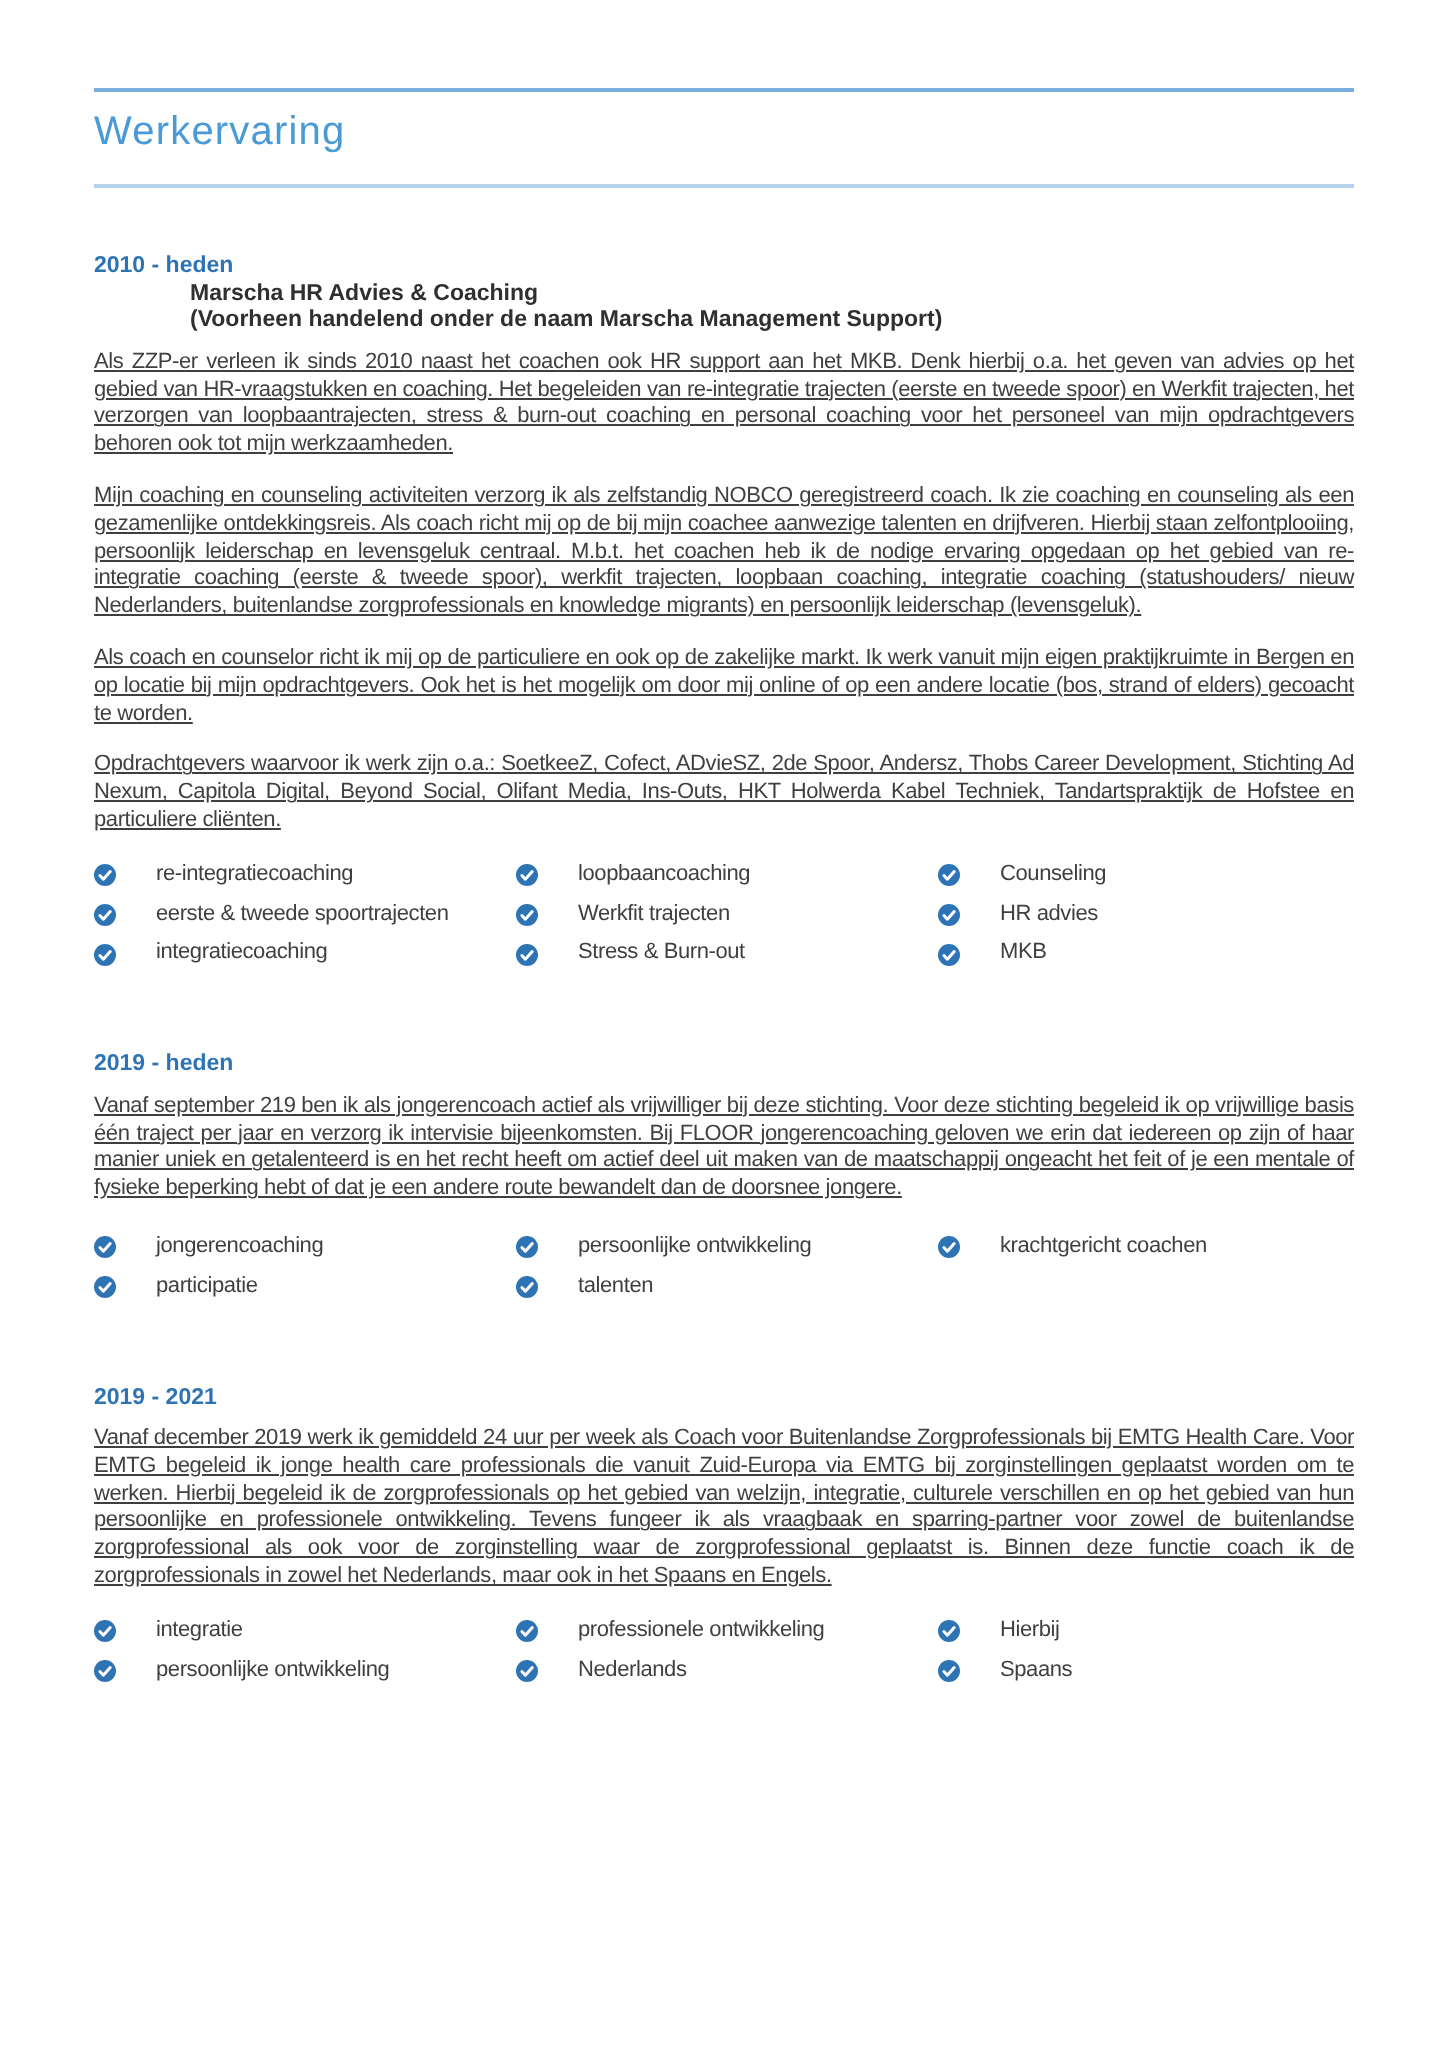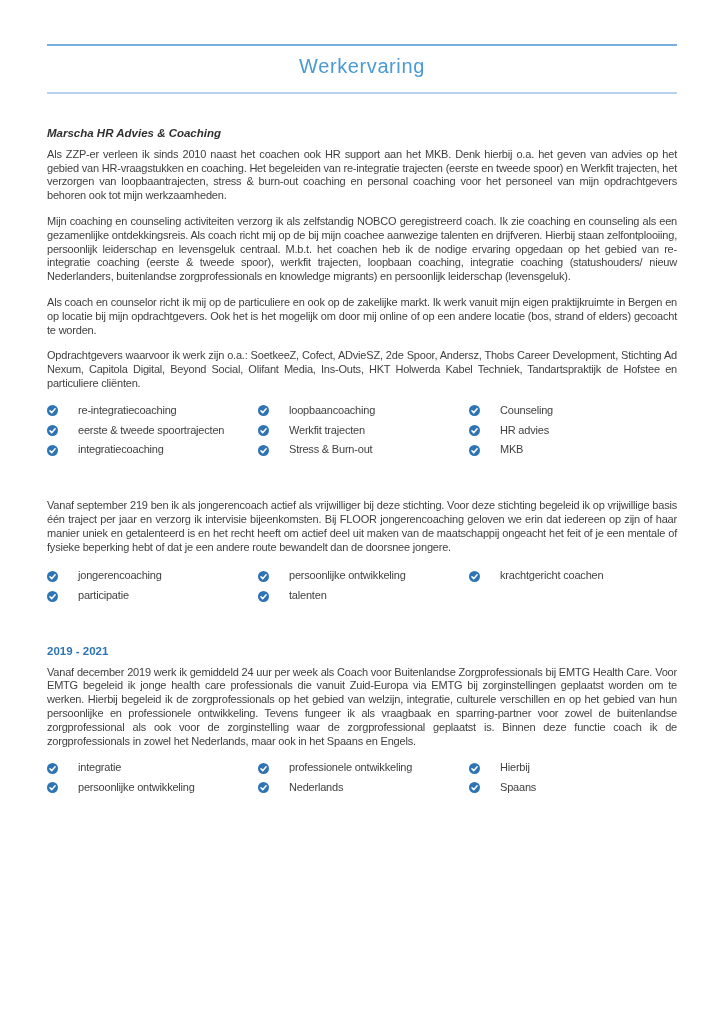--- a/index.html
+++ b/index.html
@@ -27,44 +27,44 @@
     height:2px;
     background:#b7d2ec;
   }
   .page-title{
     margin-top:7px;
     font-size:20px;
     font-weight:400;
     letter-spacing:0.6px;
     color:#4a9ad5;
     line-height:26px;
-    text-align:center;
   }
   section{margin-top:42px;}
   section.first{margin-top:33px;}
   .period{
     color:#2e74b5;
     font-weight:bold;
     font-size:11.5px;
     line-height:13.5px;
   }
   .company, .subtitle{
     font-weight:bold;
-    font-style:italic;
     color:#2f2f2f;
     font-size:11.5px;
     line-height:13.5px;
+    margin-left:48px;
   }
   .paras .para{
     margin:12px 0 0 0;
     font-size:11px;
     line-height:13.8px;
     letter-spacing:-0.2px;
     text-align:justify;
     color:#3f3f3f;
+    text-decoration:underline;
   }
   .paras .para:first-child{margin-top:7px;}
   .skills{
     display:grid;
     grid-template-columns:211px 211px 1fr;
     grid-auto-flow:column;
     row-gap:6px;
     margin-top:13px;
   }
   .skill{
@@ -94,21 +94,23 @@
 </head>
 <body>
 
 <div class="page">
 
   <div class="rule-top"></div>
   <h1 class="page-title">Werkervaring</h1>
   <div class="rule-bottom"></div>
 
   <section class="first">
+    <div class="period">2010 - heden</div>
     <div class="company">Marscha HR Advies &amp; Coaching</div>
+    <div class="subtitle">(Voorheen handelend onder de naam Marscha Management Support)</div>
     <div class="paras">
         <p class="para">Als ZZP-er verleen ik sinds 2010 naast het coachen ook HR support aan het MKB. Denk hierbij o.a. het geven van advies op het gebied van HR-vraagstukken en coaching. Het begeleiden van re-integratie trajecten (eerste en tweede spoor) en Werkfit trajecten, het verzorgen van loopbaantrajecten, stress &amp; burn-out coaching en personal coaching voor het personeel van mijn opdrachtgevers behoren ook tot mijn werkzaamheden.</p>
         <p class="para">Mijn coaching en counseling activiteiten verzorg ik als zelfstandig NOBCO geregistreerd coach. Ik zie coaching en counseling als een gezamenlijke ontdekkingsreis. Als coach richt mij op de bij mijn coachee aanwezige talenten en drijfveren. Hierbij staan zelfontplooiing, persoonlijk leiderschap en levensgeluk centraal. M.b.t. het coachen heb ik de nodige ervaring opgedaan op het gebied van re-integratie coaching (eerste &amp; tweede spoor), werkfit trajecten, loopbaan coaching, integratie coaching (statushouders/ nieuw Nederlanders, buitenlandse zorgprofessionals en knowledge migrants) en persoonlijk leiderschap (levensgeluk).</p>
         <p class="para">Als coach en counselor richt ik mij op de particuliere en ook op de zakelijke markt. Ik werk vanuit mijn eigen praktijkruimte in Bergen en op locatie bij mijn opdrachtgevers. Ook het is het mogelijk om door mij online of op een andere locatie (bos, strand of elders) gecoacht te worden.</p>
         <p class="para">Opdrachtgevers waarvoor ik werk zijn o.a.: SoetkeeZ, Cofect, ADvieSZ, 2de Spoor, Andersz, Thobs Career Development, Stichting Ad Nexum, Capitola Digital, Beyond Social, Olifant Media, Ins-Outs, HKT Holwerda Kabel Techniek, Tandartspraktijk de Hofstee en particuliere cliënten.</p>
       </div>
     <div class="skills" style="grid-template-rows: repeat(3, auto);">
         <div class="skill">
           <span class="check">
             <svg viewBox="0 0 16 16" width="11" height="11">
@@ -187,20 +189,21 @@
               <circle cx="8" cy="8" r="8" fill="#2e74b5"></circle>
               <path d="M4.3 8.4l2.5 2.7 5-5.6" stroke="#ffffff" stroke-width="2.2" fill="none" stroke-linecap="round" stroke-linejoin="round"></path>
             </svg>
           </span>
           <span class="skill-label">MKB</span>
         </div>
       </div>
   </section>
 
   <section>
+    <div class="period">2019 - heden</div>
     <div class="paras">
         <p class="para">Vanaf september 219 ben ik als jongerencoach actief als vrijwilliger bij deze stichting. Voor deze stichting begeleid ik op vrijwillige basis één traject per jaar en verzorg ik intervisie bijeenkomsten. Bij FLOOR jongerencoaching geloven we erin dat iedereen op zijn of haar manier uniek en getalenteerd is en het recht heeft om actief deel uit maken van de maatschappij ongeacht het feit of je een mentale of fysieke beperking hebt of dat je een andere route bewandelt dan de doorsnee jongere.</p>
       </div>
     <div class="skills" style="grid-template-rows: repeat(2, auto); margin-top: 15px;">
         <div class="skill">
           <span class="check">
             <svg viewBox="0 0 16 16" width="11" height="11">
               <circle cx="8" cy="8" r="8" fill="#2e74b5"></circle>
               <path d="M4.3 8.4l2.5 2.7 5-5.6" stroke="#ffffff" stroke-width="2.2" fill="none" stroke-linecap="round" stroke-linejoin="round"></path>
             </svg>

